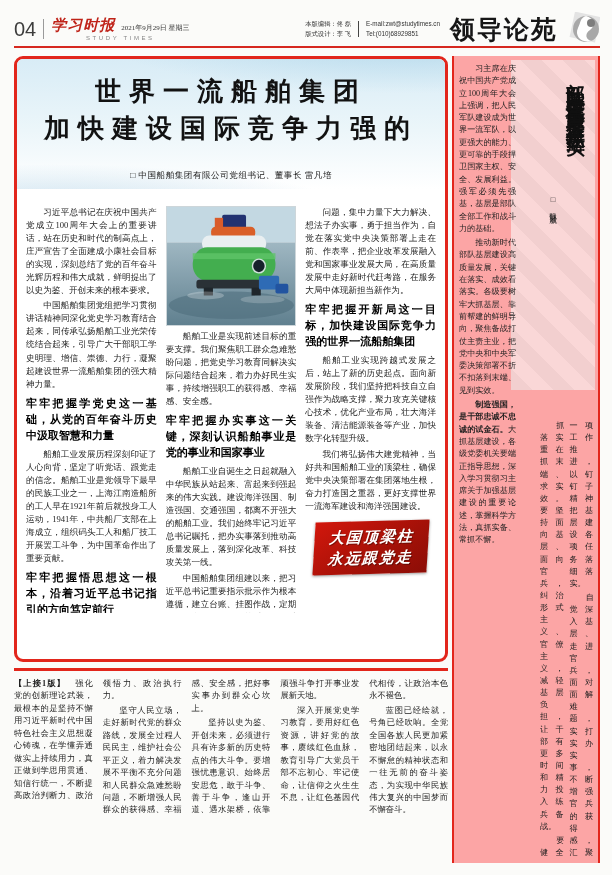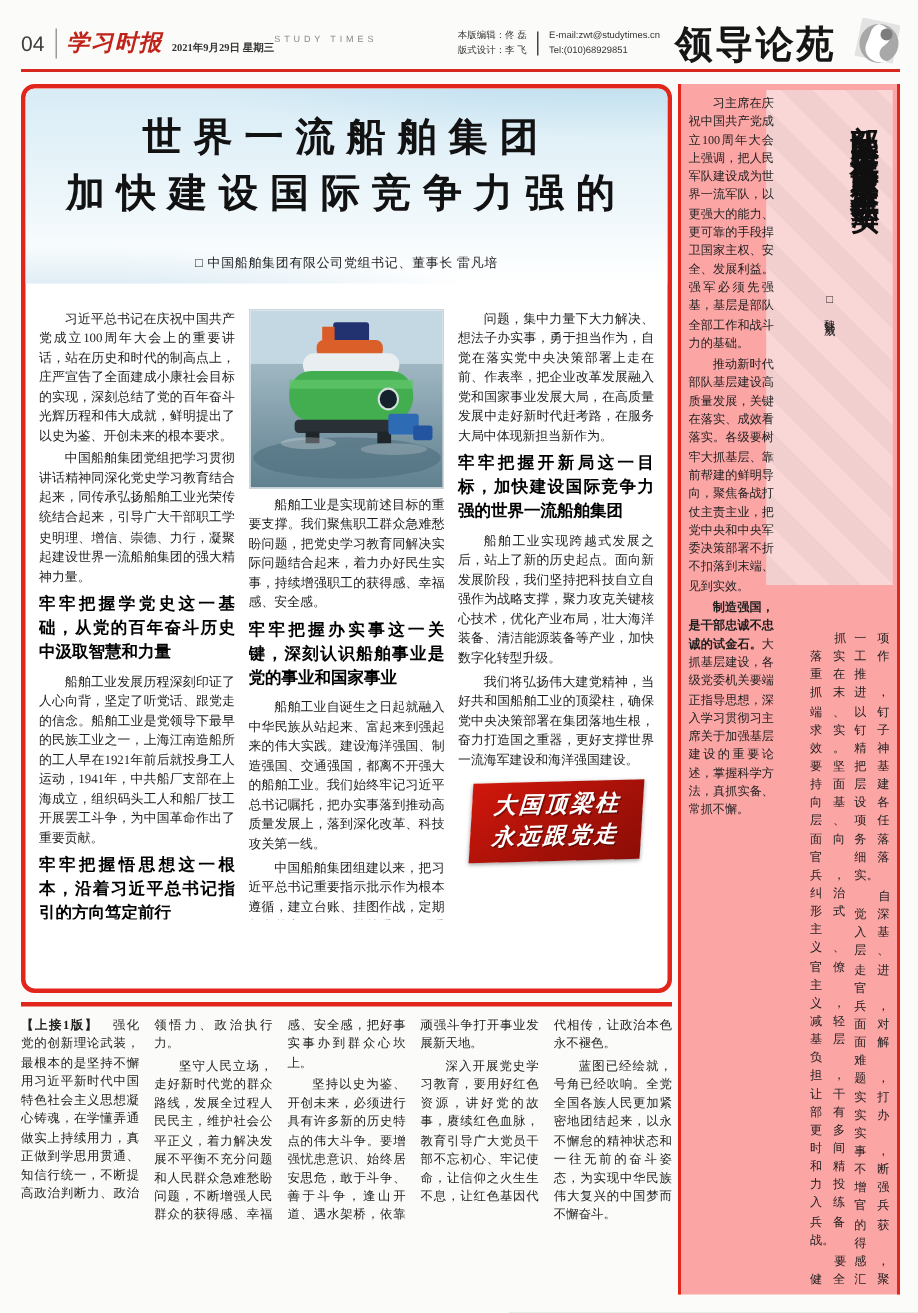--- a/index.html
+++ b/index.html
@@ -2,26 +2,26 @@
 <html><head>
 <meta charset="utf-8">
 <style>
   html,body{margin:0;padding:0;background:#dcdcd8;}
   .page{position:relative;width:612px;height:875px;margin:0 auto;background:#fbfbf9;
         overflow:hidden;font-family:"Liberation Serif","DejaVu Serif",serif;color:#1e1e1e;}
 
   
   .header{position:absolute;left:14px;top:12px;width:586px;height:36px;
           border-bottom:2.5px solid #d6281f;display:flex;align-items:center;box-sizing:border-box;}
-  .pagenum{font-size:14px;color:#3d3d3d;font-family:"Liberation Sans","DejaVu Sans",sans-serif;}
+  .pagenum{font-size:20px;color:#3d3d3d;font-family:"Liberation Sans","DejaVu Sans",sans-serif;}
   .hdr-divider{width:1px;height:20px;background:#9a9a9a;margin:0 7px;}
-  .masthead-block{display:flex;line-height:1;text-align:center;}
+  .masthead-block{display:flex;flex-direction:column;line-height:1;text-align:center;}
   .masthead-row{display:flex;align-items:flex-end;gap:6px;}
   .masthead{color:#bf2319;font-weight:700;font-size:15px;font-style:italic;letter-spacing:1px;}
-  .hdr-date{font-size:7px;color:#333;font-weight:700;padding-bottom:1px;}
+  .hdr-date{font-size:7px;color:#333;font-weight:400;padding-bottom:1px;}
   .masthead-en{font-size:6px;letter-spacing:2.6px;color:#888;margin-top:2px;font-family:"Liberation Sans",sans-serif;}
   .editor-block{margin-left:auto;display:flex;align-items:center;gap:7px;
                 font-size:6.3px;color:#333;line-height:1.6;font-family:"Liberation Sans",sans-serif;}
   .editor-col{display:flex;flex-direction:column;}
   .editor-sep{width:1px;height:16px;background:#444;}
   .section-title{font-size:25px;font-weight:700;color:#161616;letter-spacing:2px;margin-left:10px;white-space:nowrap;}
   .hdr-logo{margin-left:6px;flex:none;}
 
   
   .main-box{position:absolute;left:14px;top:56px;width:434px;height:606px;box-sizing:border-box;

